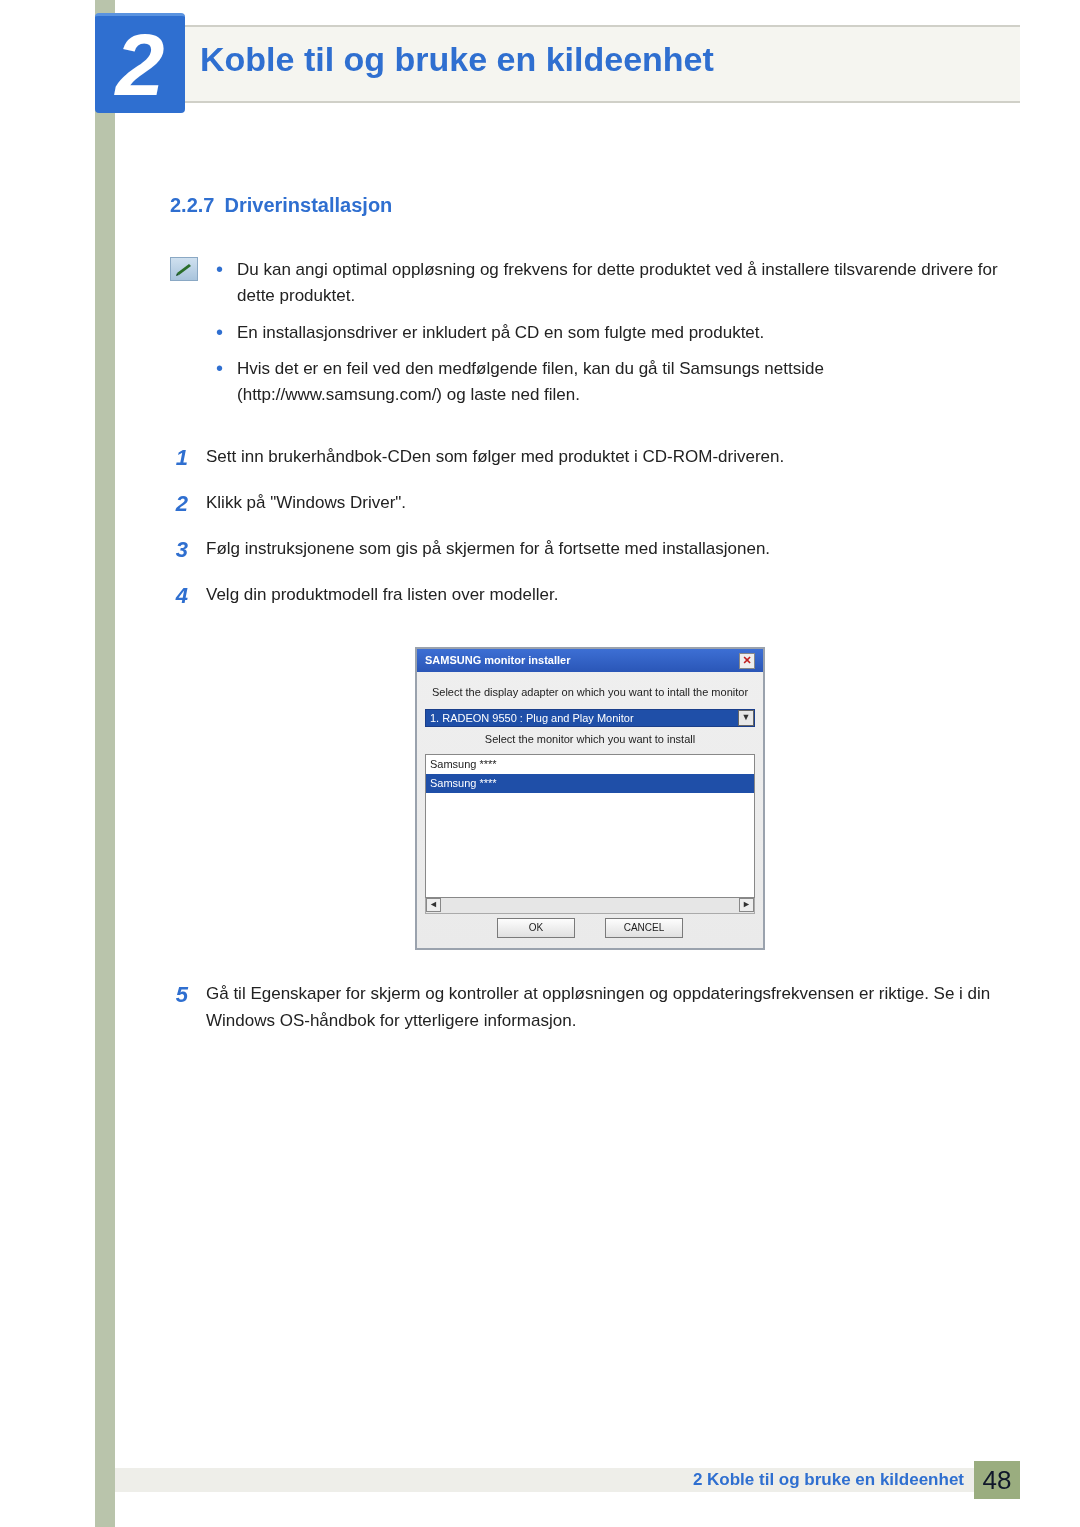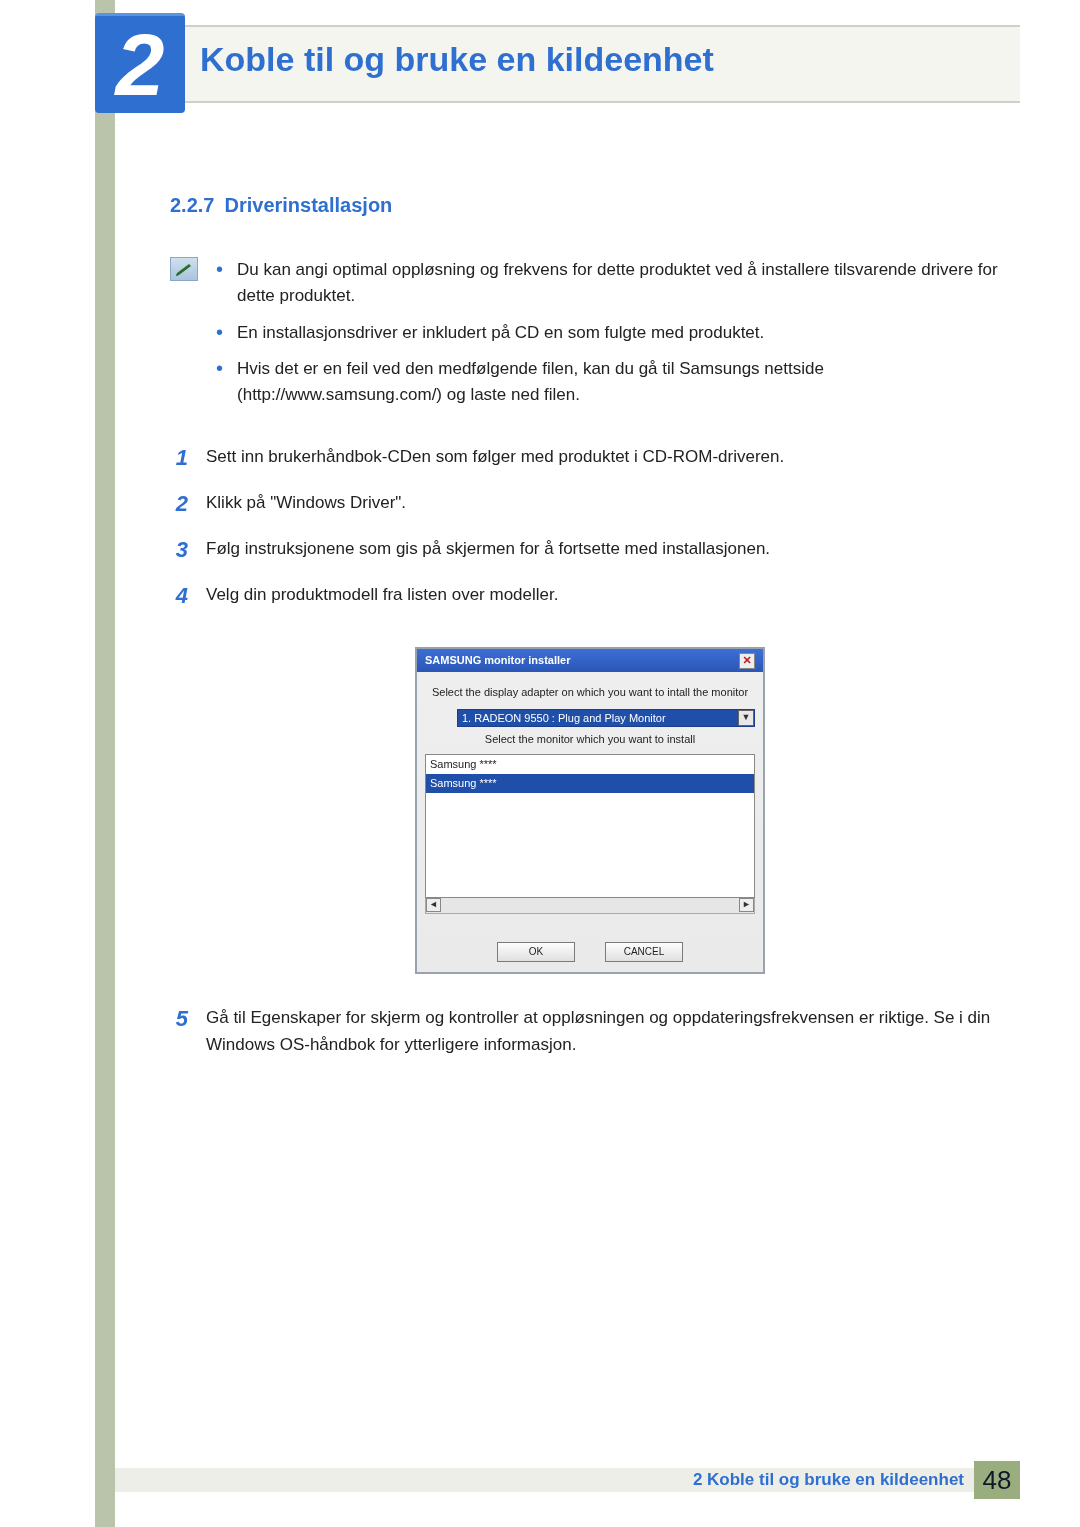--- a/index.html
+++ b/index.html
@@ -131,21 +131,20 @@
   .dlg-text1 { text-align: center; color: #222; margin: 6px 0 8px 0; }
   .dlg-select {
     display: flex;
     border: 1px solid #1a3e8a;
     background: #1f4fa8;
     color: #fff;
     height: 18px;
     align-items: center;
     justify-content: space-between;
     padding-left: 4px;
-    margin-left: 32px;
   }
   .dlg-select .arrow {
     width: 16px; height: 16px;
     background: #e8e8e8;
     border: 1px solid #666;
     display: flex; align-items: center; justify-content: center;
     color: #333;
     font-size: 9px;
   }
   .dlg-text2 { text-align: center; color: #222; margin: 4px 0 6px 0; }
@@ -167,21 +166,21 @@
   .dlg-hscroll .btn {
     position: absolute; top: 0; width: 15px; height: 14px;
     background: #eee; border: 1px solid #888;
     display: flex; align-items: center; justify-content: center;
     font-size: 9px; color: #333;
   }
   .dlg-hscroll .btn.l { left: 0; }
   .dlg-hscroll .btn.r { right: 0; }
   .dlg-buttons {
     display: flex; justify-content: center; gap: 30px;
-    margin-top: 28px;
+    margin-top: 4px;
   }
   .dlg-buttons .b {
     width: 78px; height: 20px;
     background: linear-gradient(#fdfdfd,#e0e0e0);
     border: 1px solid #7a7a7a;
     font-size: 10px;
     display: flex; align-items: center; justify-content: center;
   }
 
   

